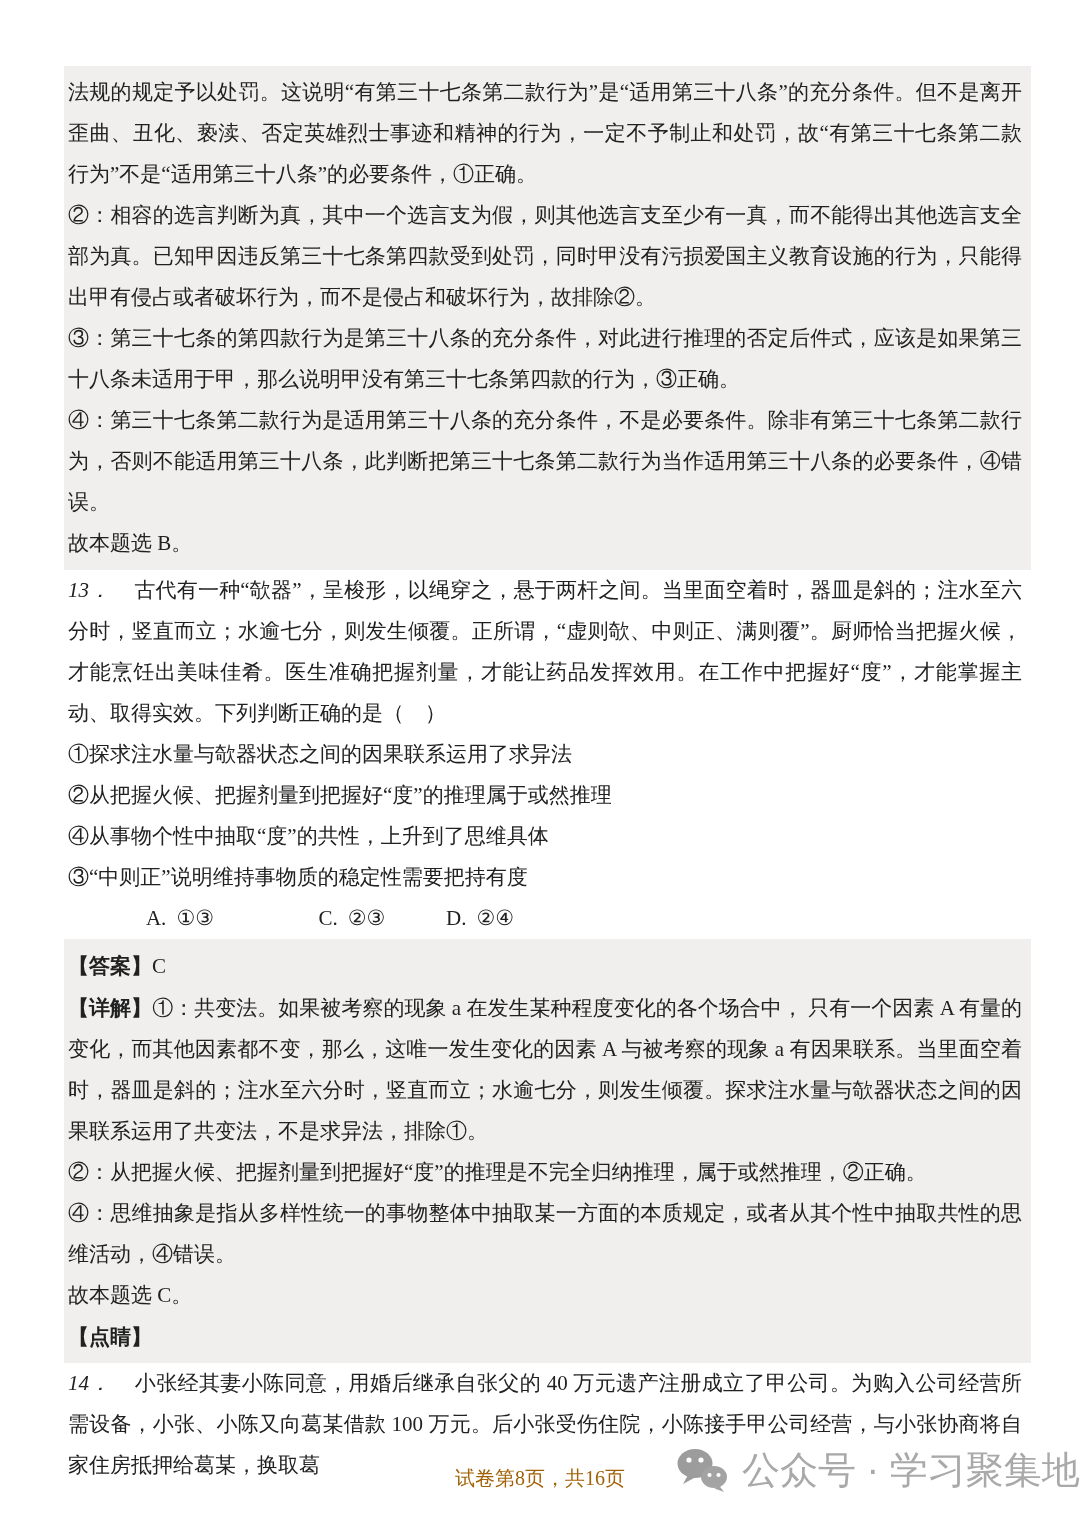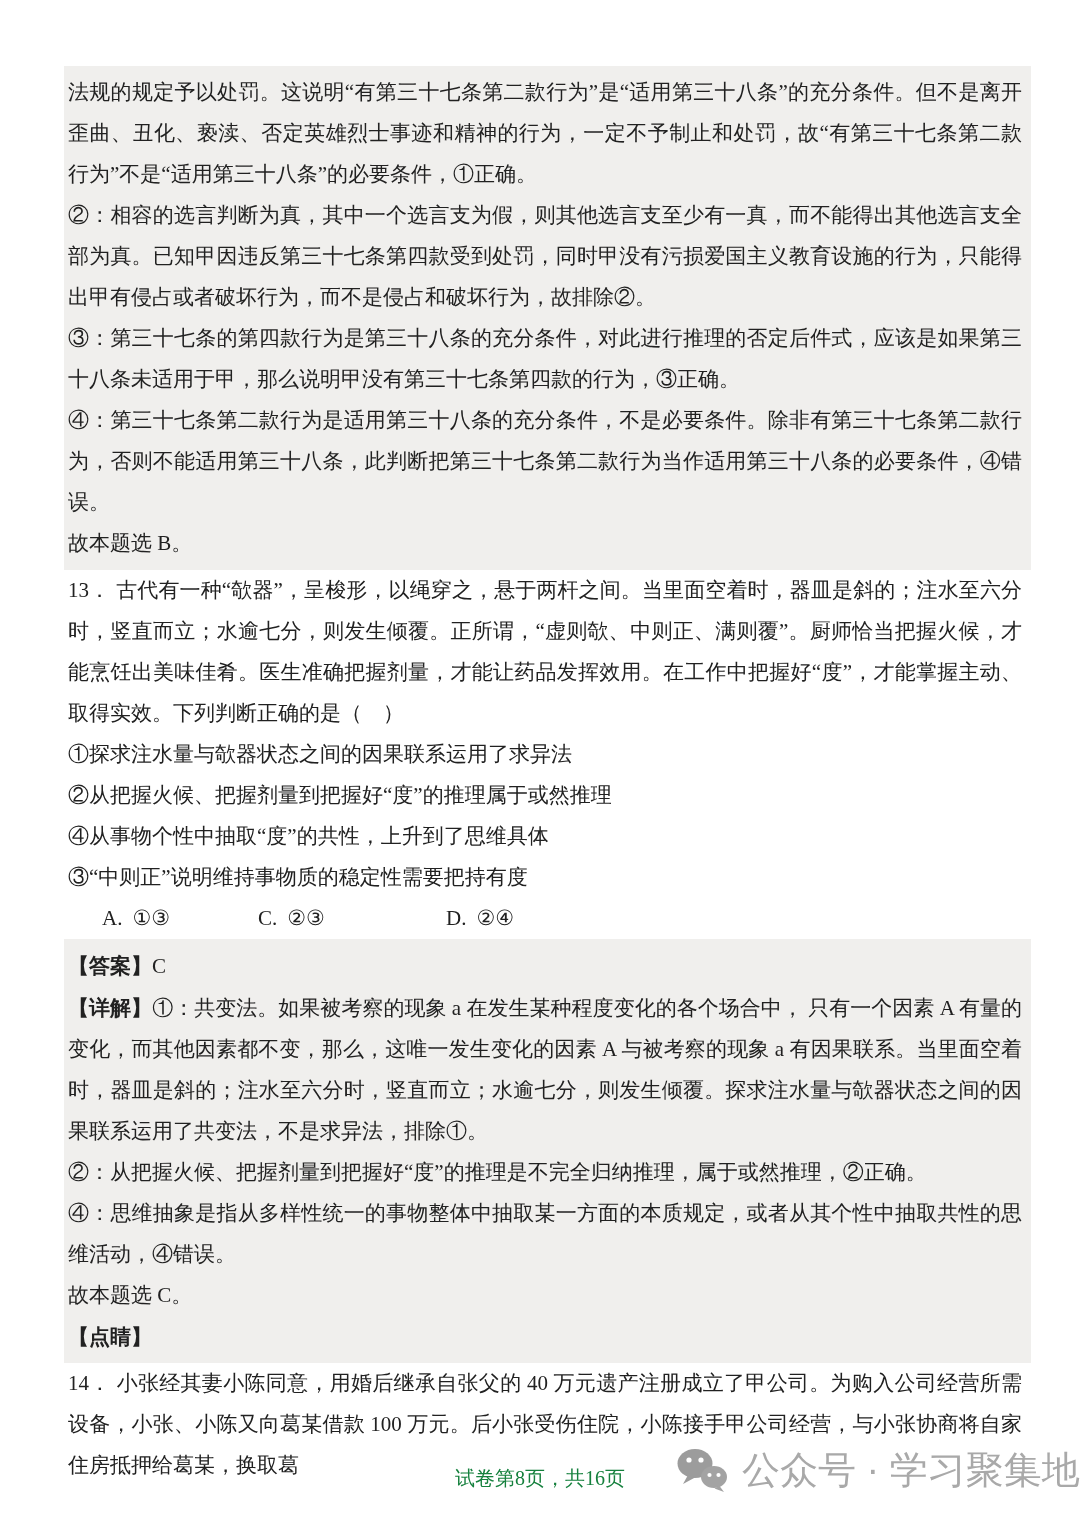--- a/index.html
+++ b/index.html
@@ -15,37 +15,37 @@
     color:#212121;
   }
   .content{padding-top:66px;}
   .para{margin:0 58px 0 68px;text-align:justify;text-justify:inter-ideograph;}
   .hl-block{
     background:#f0efed;
     margin:0 49px 0 64px;
     padding:6px 9px 6px 4px;
   }
   .hl-block .para{margin:0;}
-  .qnum{margin-right:6px;}
-  .choices{display:flex;margin:0 58px 0 102px;}
+  .qnum{margin-right:24px;font-style:italic;}
+  .choices{display:flex;margin:0 58px 0 102px;text-align:center;}
   .choice{white-space:nowrap;}
   .choice-a{width:156px;}
   .choice-b{width:196px;}
   .choice-c{width:188px;}
   .choice-label{margin-right:10px;}
   .tag{font-family:"Liberation Sans","DejaVu Sans",sans-serif;font-weight:700;}
   .footer{
     position:absolute;
     left:0;
     top:1458px;
     width:1080px;
     text-align:center;
     font-size:20px;
     line-height:41px;
-    color:#15803d;
+    color:#a16207;
   }
   .watermark{
     position:absolute;
     top:1444px;
     left:676px;
     display:flex;
     align-items:center;
     gap:14px;
     color:#a9a9a9;
     font-size:38px;

